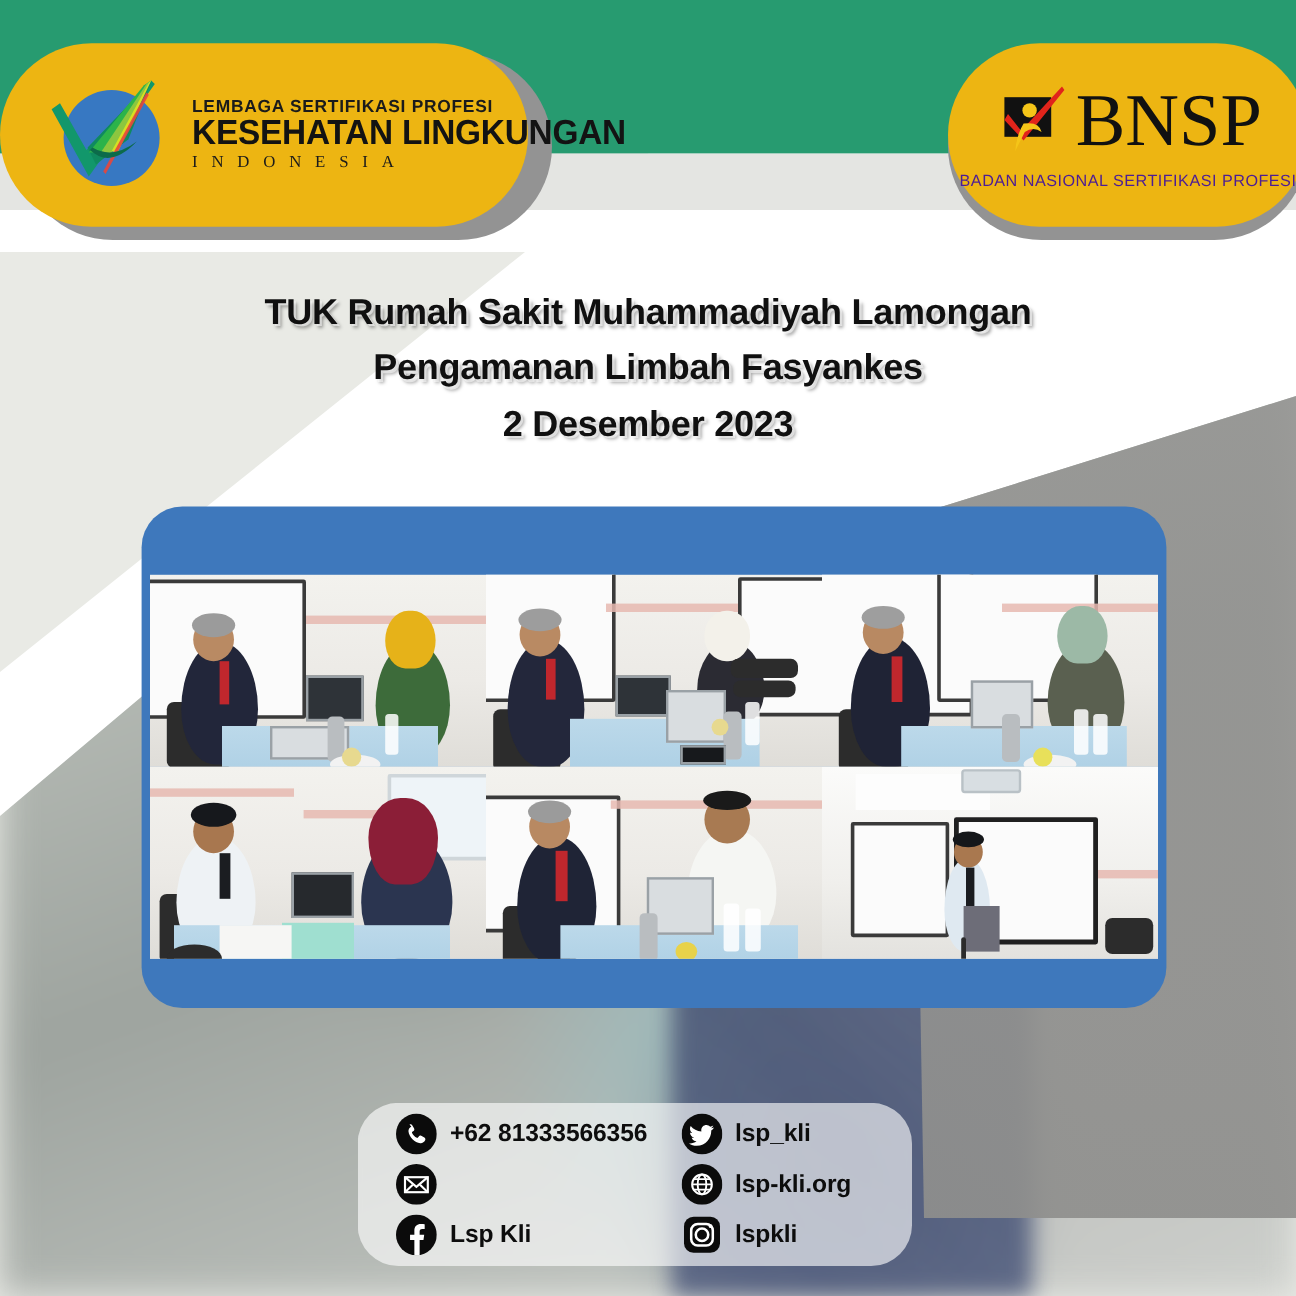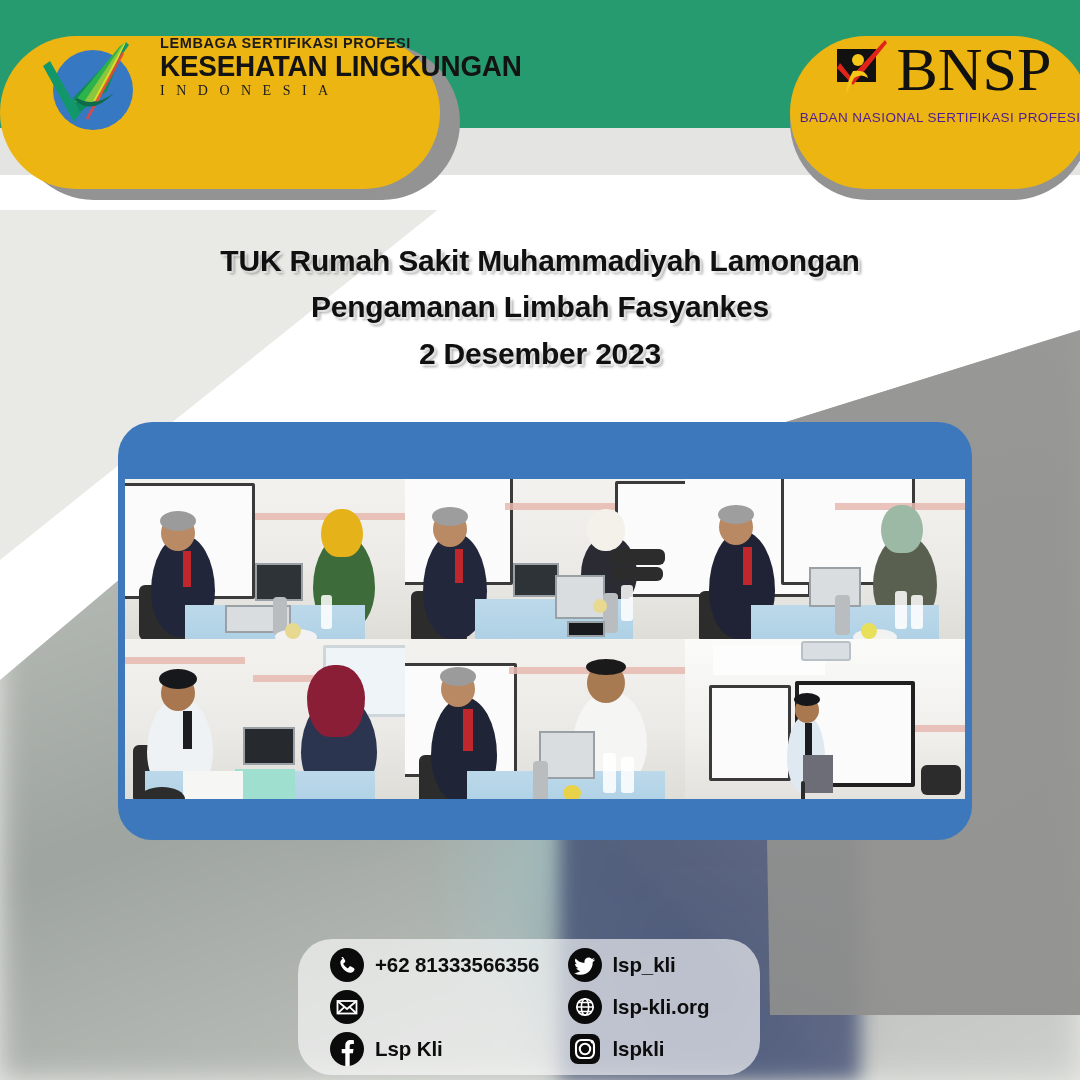--- a/index.html
+++ b/index.html
@@ -57,21 +57,21 @@
   .green-band{position:absolute;left:0;top:0;width:1080px;height:128px;background:#279B70;}
   .grey-band{position:absolute;left:0;top:128px;width:1080px;height:47px;background:#E4E5E2;}
   .white-band{position:absolute;left:0;top:175px;width:1080px;height:35px;background:#ffffff;}
 
   
   .pill-shadow{
     position:absolute;background:#939393;border-radius:100px;
   }
   .pill{
     position:absolute;background:#EDB512;border-radius:100px;
-    display:flex;
+    display:flex;align-items:center;
   }
   #kli-pill-shadow{left:16px;top:44px;width:444px;height:156px;}
   #kli-pill{left:0px;top:36px;width:440px;height:153px;padding-left:30px;box-sizing:border-box;}
   #bnsp-pill-shadow{left:790px;top:44px;width:300px;height:156px;}
   #bnsp-pill{left:790px;top:36px;width:300px;height:153px;justify-content:center;}
 
   
   .kli-mark{position:relative;width:120px;height:104px;flex:0 0 auto;}
   .kli-mark svg{position:absolute;left:0;top:0;}
   .kli-words{margin-left:10px;line-height:1;}
@@ -127,21 +127,20 @@
   .flask{position:absolute;background:#b9bdc0;border-radius:4px;}
   .fruit{position:absolute;background:#e7d98f;border-radius:50%;}
   .plate{position:absolute;background:#f2f2f2;border-radius:50%;}
 
   
   .contact{
     position:absolute;left:298px;top:919px;width:462px;height:136px;
     background:rgba(255,255,255,.62);border-radius:34px;
     display:flex;align-items:center;padding:0 6px;box-sizing:border-box;
     backdrop-filter:blur(2px);
-    margin-top:20px;
   }
   .ccol{display:flex;flex-direction:column;justify-content:center;gap:8px;}
   .ccol.left{width:268px;padding-left:26px;box-sizing:border-box;}
   .ccol.right{width:190px;}
   .crow{display:flex;align-items:center;gap:11px;height:34px;}
   .cicon{width:34px;height:34px;flex:0 0 auto;}
   .ctext{font-size:20.5px;font-weight:bold;color:#0d0d0d;white-space:nowrap;letter-spacing:-.1px;}
 </style>
 </head>
 <body>

